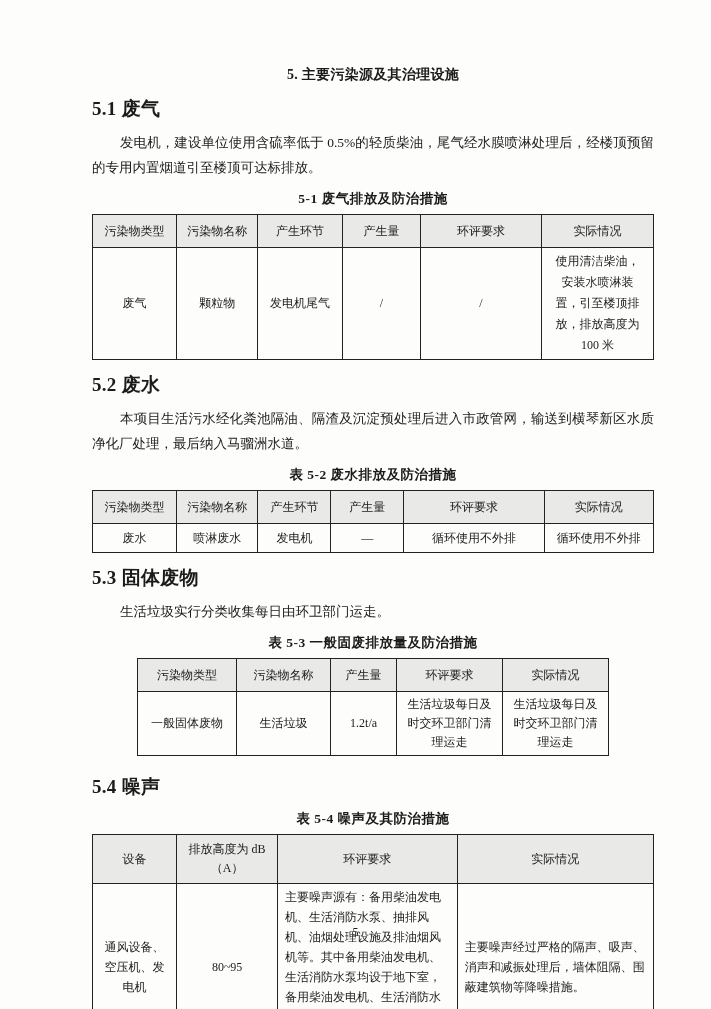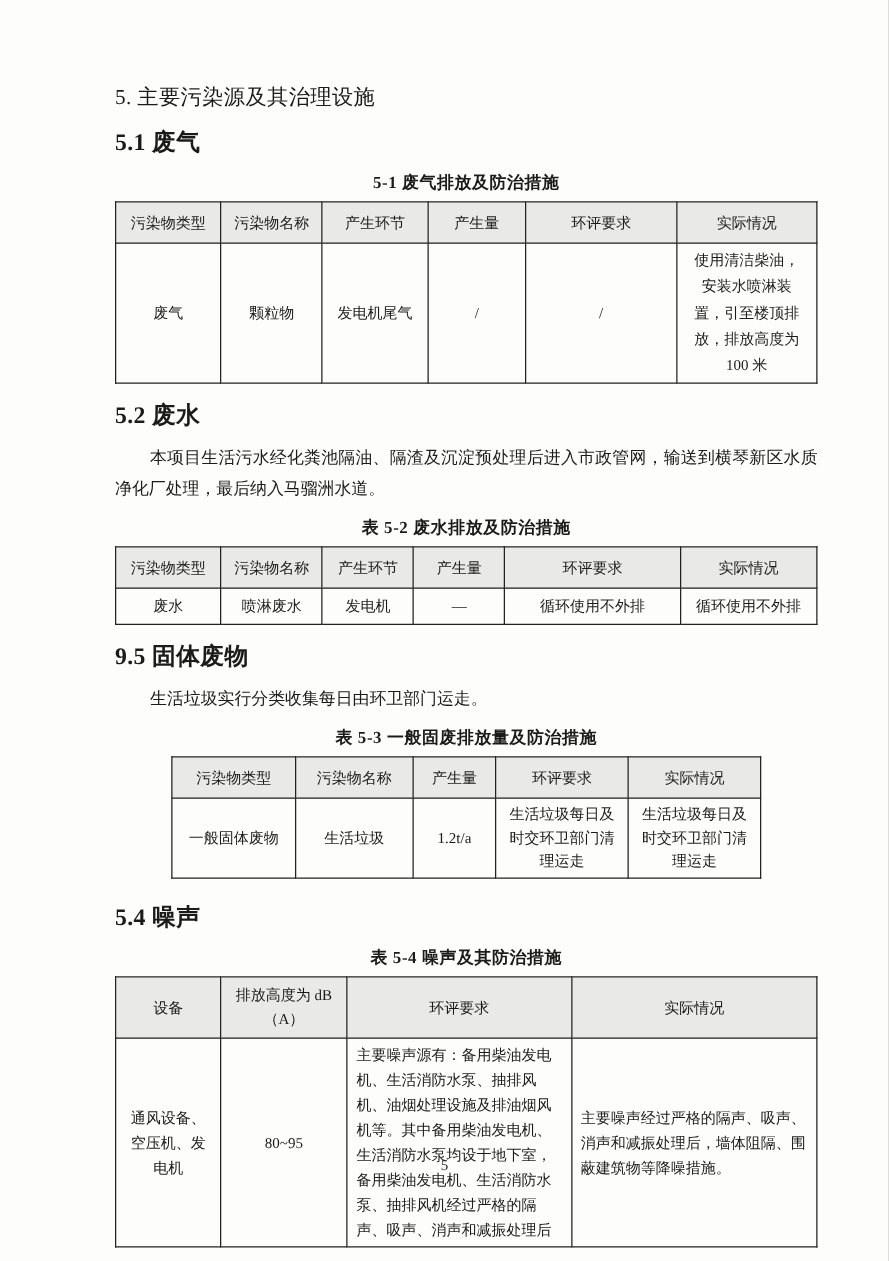--- a/index.html
+++ b/index.html
@@ -18,24 +18,25 @@
     color: #1b1b1b;
     box-sizing: border-box;
   }
   .content {
     position: absolute;
     left: 92px;
     top: 66px;
     width: 562px;
   }
   .h2 {
-    font-size: 17px;
-    font-weight: normal;
+    font-size: 14px;
+    font-weight: bold;
     margin: 0 0 12px 0;
     letter-spacing: 0.3px;
+    text-align: center;
   }
   .h3 {
     font-size: 19px;
     font-weight: bold;
     margin: 12px 0 8px 0;
     letter-spacing: 0.3px;
   }
   .para {
     font-size: 13.5px;
     line-height: 25px;
@@ -104,20 +105,21 @@
 </style>
 </head>
 <body>
 
 <div class="page">
   <div class="content">
 
     <div class="h2">5. 主要污染源及其治理设施</div>
 
     <div class="h3">5.1 废气</div>
+    <p class="para">发电机，建设单位使用含硫率低于 0.5%的轻质柴油，尾气经水膜喷淋处理后，经楼顶预留的专用内置烟道引至楼顶可达标排放。</p>
 
     <div class="tbl-title">5-1  废气排放及防治措施</div>
     <div class="tbl-wrap">
       <table class="t51">
         <colgroup>
           <col style="width:15%">
             <col style="width:14.5%">
             <col style="width:15%">
             <col style="width:14%">
             <col style="width:21.5%">
@@ -176,21 +178,21 @@
             <td>喷淋废水</td>
             <td>发电机</td>
             <td>—</td>
             <td>循环使用不外排</td>
             <td>循环使用不外排</td>
           </tr>
         </tbody>
       </table>
     </div>
 
-    <div class="h3">9.5 固体废物</div>
+    <div class="h3">5.3 固体废物</div>
     <p class="para">生活垃圾实行分类收集每日由环卫部门运走。</p>
 
     <div class="tbl-title">表 5-3   一般固废排放量及防治措施</div>
     <div class="tbl-wrap t53-wrap">
       <table class="t53">
         <colgroup>
           <col style="width:21%">
             <col style="width:20%">
             <col style="width:14%">
             <col style="width:22.5%">

